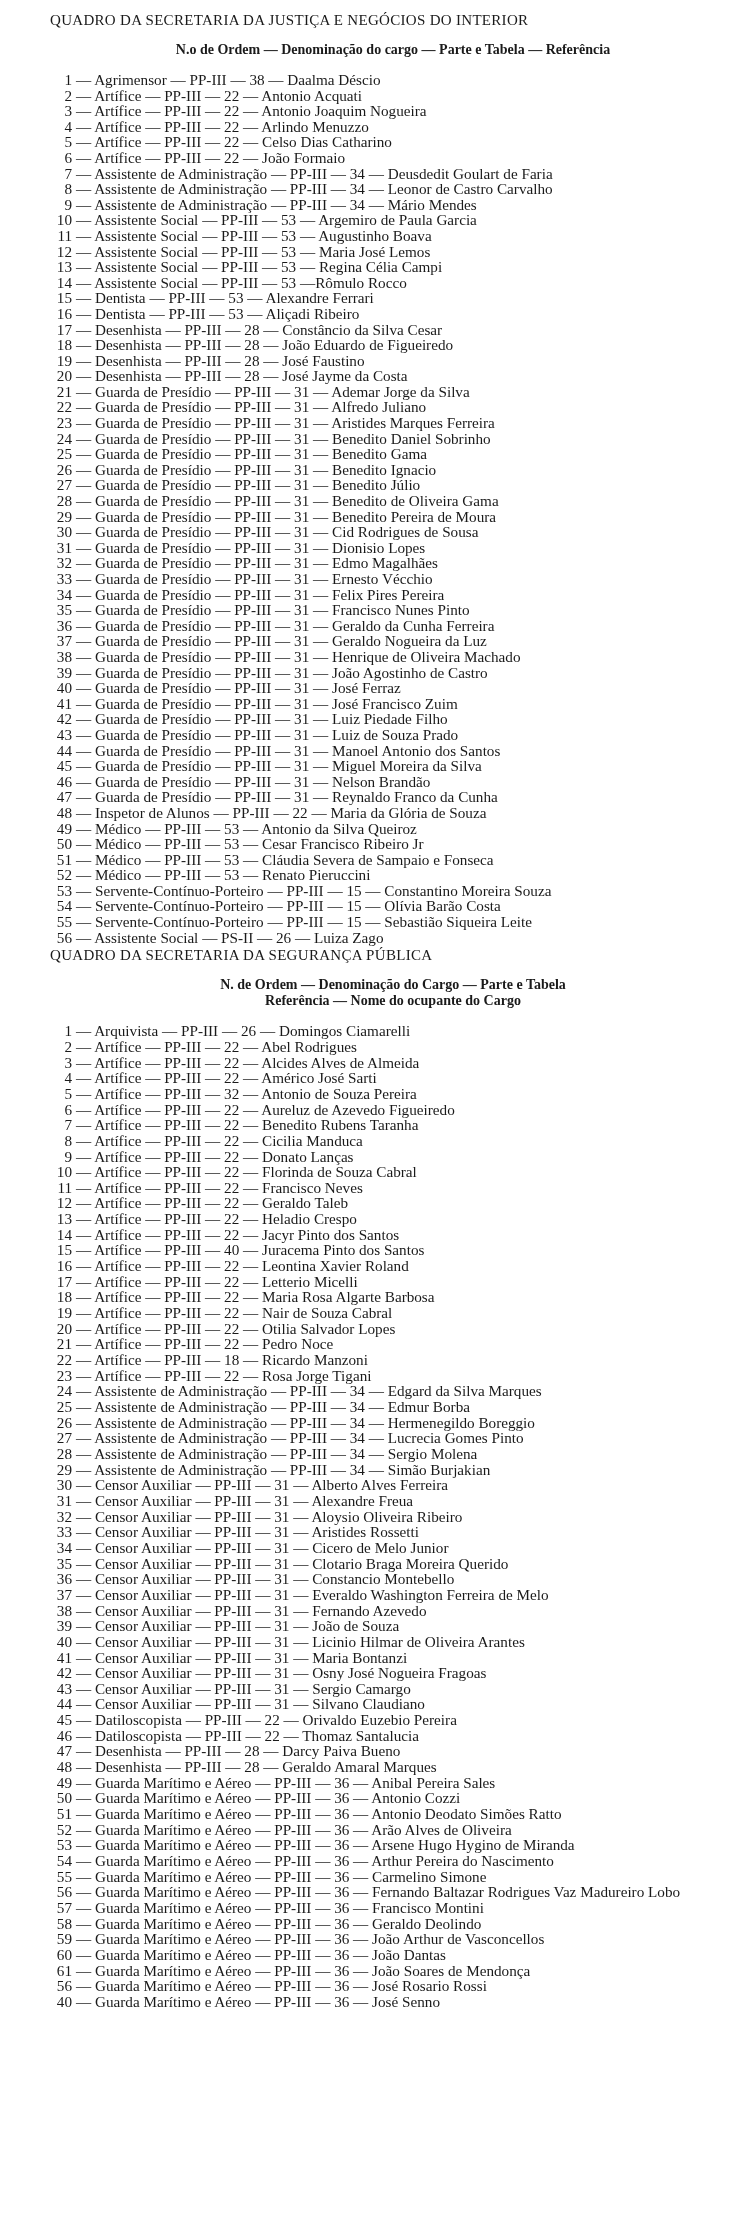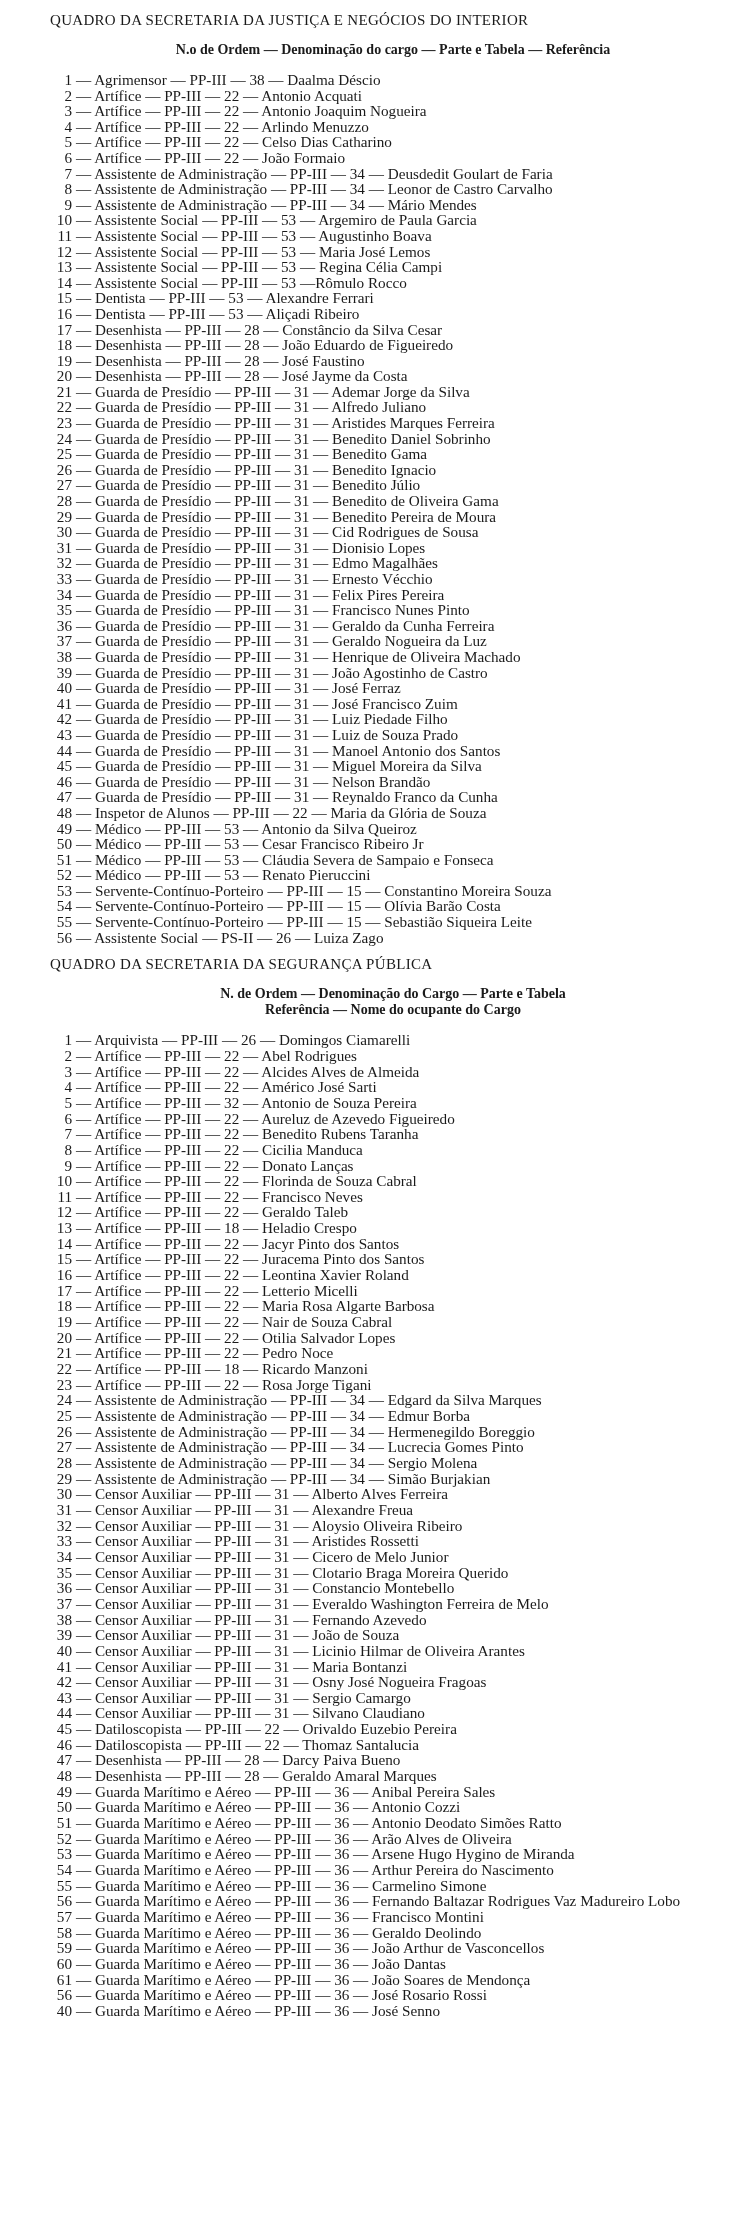--- a/index.html
+++ b/index.html
@@ -38,21 +38,21 @@
   }
   .row .num {
     width: 32px;
     text-align: right;
     flex: 0 0 32px;
     padding-right: 4px;
   }
   .row .text { flex: 1; text-align: justify; }
   .s1 .row { line-height: 15.6px; }
   #sec1-title { margin-top: 0; }
-  #sec2 { margin-top: 9px; }
+  #sec2 { margin-top: 0; }
   .s2 .row { line-height: 15.65px; }
 </style>
 </head>
 <body>
 
 <div class="page">
   <section class="s1" id="sec1">
     <h2 class="section-title" id="sec1-title">QUADRO DA SECRETARIA DA JUSTIÇA E NEGÓCIOS DO INTERIOR</h2>
     <div class="col-header">
       <div>N.o de Ordem — Denominação do cargo — Parte e Tabela — Referência</div>
@@ -335,29 +335,29 @@
         <li class="row">
           <span class="num">11</span>
           <span class="text">— Artífice — PP-III — 22 — Francisco Neves</span>
         </li>
         <li class="row">
           <span class="num">12</span>
           <span class="text">— Artífice — PP-III — 22 — Geraldo Taleb</span>
         </li>
         <li class="row">
           <span class="num">13</span>
-          <span class="text">— Artífice — PP-III — 18 — Heladio Crespo</span>
+          <span class="text">— Artífice — PP-III — 22 — Heladio Crespo</span>
         </li>
         <li class="row">
           <span class="num">14</span>
           <span class="text">— Artífice — PP-III — 22 — Jacyr Pinto dos Santos</span>
         </li>
         <li class="row">
           <span class="num">15</span>
-          <span class="text">— Artífice — PP-III — 22 — Juracema Pinto dos Santos</span>
+          <span class="text">— Artífice — PP-III — 40 — Juracema Pinto dos Santos</span>
         </li>
         <li class="row">
           <span class="num">16</span>
           <span class="text">— Artífice — PP-III — 22 — Leontina Xavier Roland</span>
         </li>
         <li class="row">
           <span class="num">17</span>
           <span class="text">— Artífice — PP-III — 22 — Letterio Micelli</span>
         </li>
         <li class="row">

